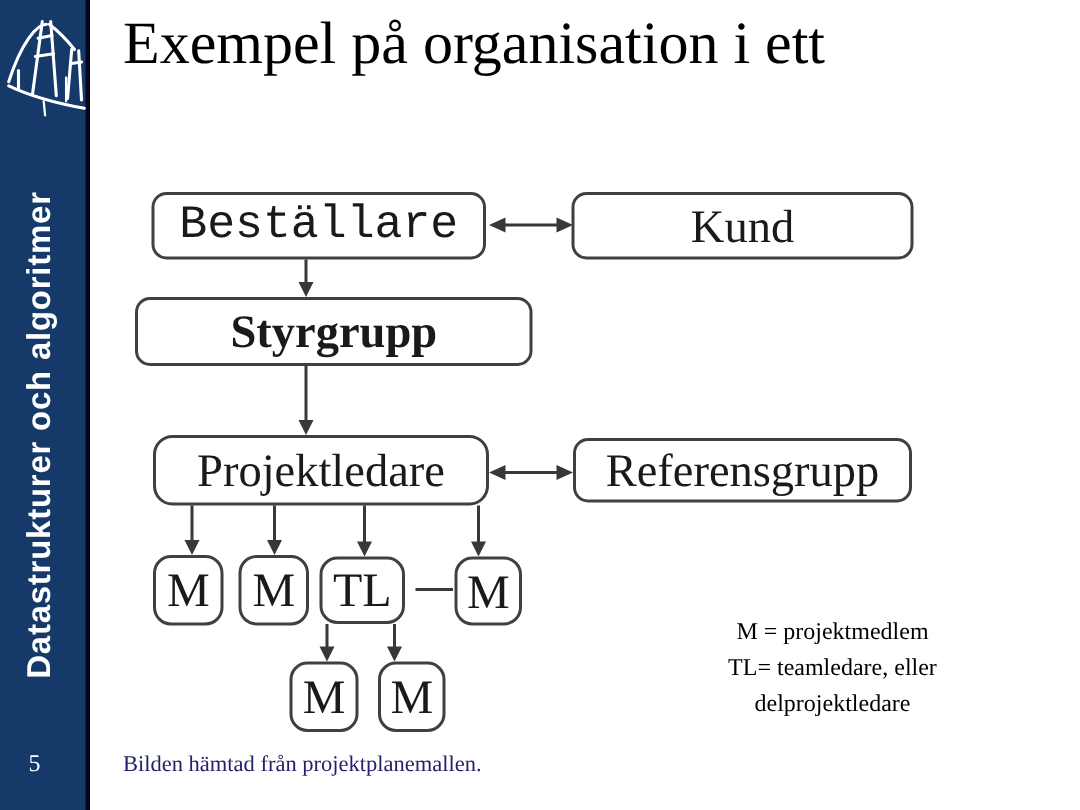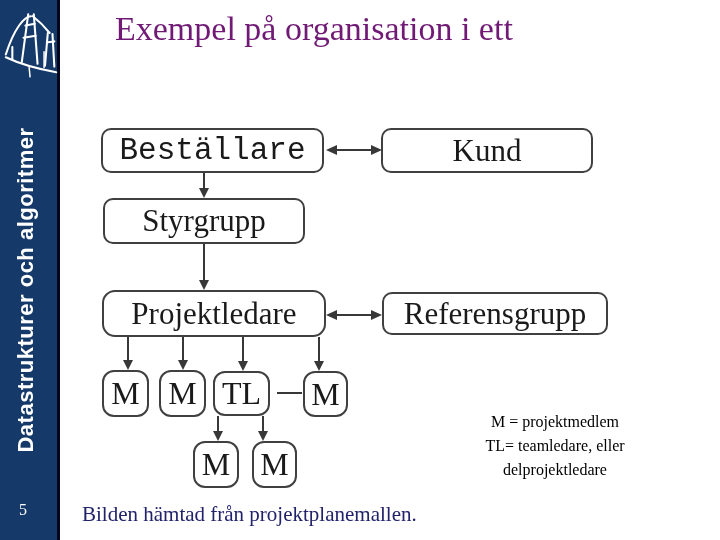--- a/index.html
+++ b/index.html
@@ -20,35 +20,35 @@
     font-family:"Liberation Sans",sans-serif;font-weight:bold;
     font-size:22px;color:#ffffff;letter-spacing:0.5px;
   }
   #page-num{
     position:absolute;left:19px;top:501px;color:#ffffff;
     font-size:16px;font-family:"Liberation Serif",serif;
   }
   
   #title{
     position:absolute;left:82px;top:6px;width:600px;
-    font-size:34px;line-height:45px;color:#701a75;margin-left:33px;
+    font-size:40px;line-height:45px;color:#000000;
   }
   #footer-note{
-    position:absolute;left:82px;top:502px;font-size:21px;color:#22226b;
+    position:absolute;left:82px;top:502px;font-size:15px;color:#22226b;
   }
   
   .box{
     position:absolute;background:#ffffff;border:2px solid #404040;
     border-radius:10px;display:flex;align-items:center;justify-content:center;
     color:#1a1a1a;font-size:31px;box-sizing:border-box;
   }
   .box.small{font-size:32px;border-radius:12px;}
   #b-bestallare   {left:101px;top:128px;width:223px;height:45px;font-family:Liberation Mono, monospace;}
-  #b-kund         {left:381px;top:128px;width:212px;height:45px;}
-  #b-styrgrupp    {left:103px;top:198px;width:202px;height:46px;}
+  #b-kund         {left:381px;top:128px;width:228px;height:45px;}
+  #b-styrgrupp    {left:90px;top:198px;width:265px;height:46px;font-weight:bold;}
   #b-projektledare{left:102px;top:290px;width:224px;height:47px;border-radius:13px;}
   #b-referensgrupp{left:382px;top:292px;width:226px;height:43px;}
   #b-m1{left:102px;top:370px;width:47px;height:47px;}
   #b-m2{left:159px;top:370px;width:47px;height:47px;}
   #b-tl{left:213px;top:371px;width:57px;height:45px;}
   #b-m3{left:303px;top:371px;width:45px;height:46px;}
   #b-m4{left:193px;top:441px;width:46px;height:47px;}
   #b-m5{left:252px;top:441px;width:45px;height:47px;}
   
   .hline{position:absolute;height:2px;background:#383838;}

